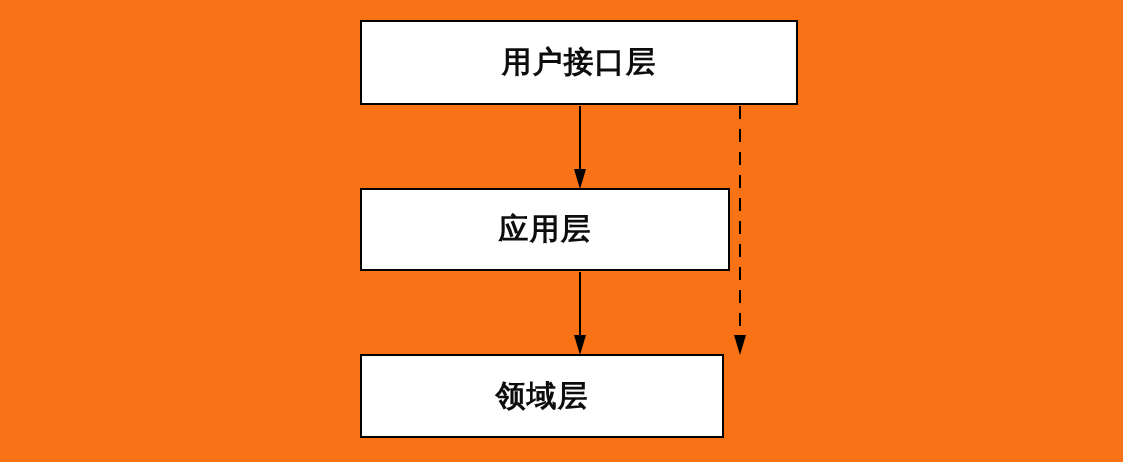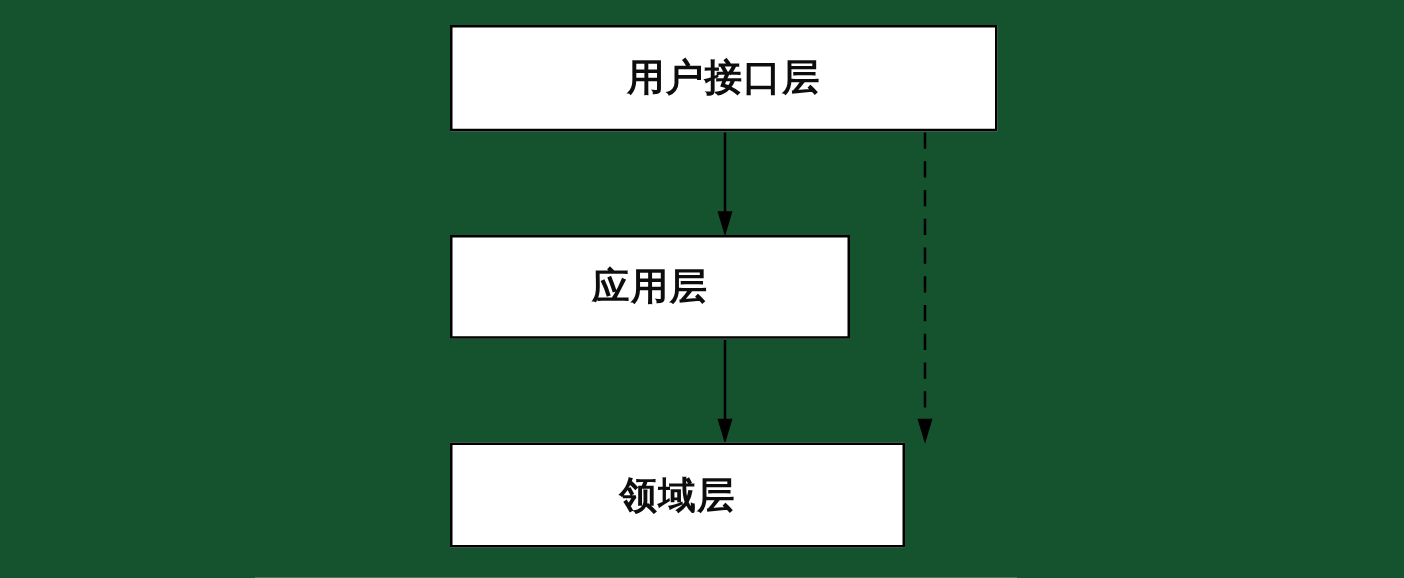--- a/index.html
+++ b/index.html
@@ -10,21 +10,21 @@
     width: 1123px;
     height: 462px;
     background: #f7ecdf;
     overflow: hidden;
     font-family: "Liberation Sans", "DejaVu Sans", sans-serif;
   }
   .canvas {
     position: relative;
     width: 1123px;
     height: 462px;
-    background: #14532d;
+    background: #f97316;
   }
   .arrow-layer {
     position: absolute;
     left: 0;
     top: 0;
     width: 1123px;
     height: 462px;
     pointer-events: none;
   }
   .node {
@@ -37,21 +37,21 @@
     justify-content: center;
   }
   .node-label {
     font-size: 30px;
     font-weight: bold;
     color: #0d0d0d;
     letter-spacing: 1px;
     white-space: nowrap;
   }
   .node-ui     { left: 360px; top: 20px;  width: 438px; height: 85px; }
-  .node-app    { left: 360px; top: 188px; width: 320px; height: 83px; }
+  .node-app    { left: 360px; top: 188px; width: 370px; height: 83px; }
   .node-domain { left: 360px; top: 354px; width: 364px; height: 84px; }
 </style>
 </head>
 <body>
 
 <div class="canvas">
 
   <svg class="arrow-layer" width="1123" height="462" viewBox="0 0 1123 462" xmlns="http://www.w3.org/2000/svg">
 
     <g>

